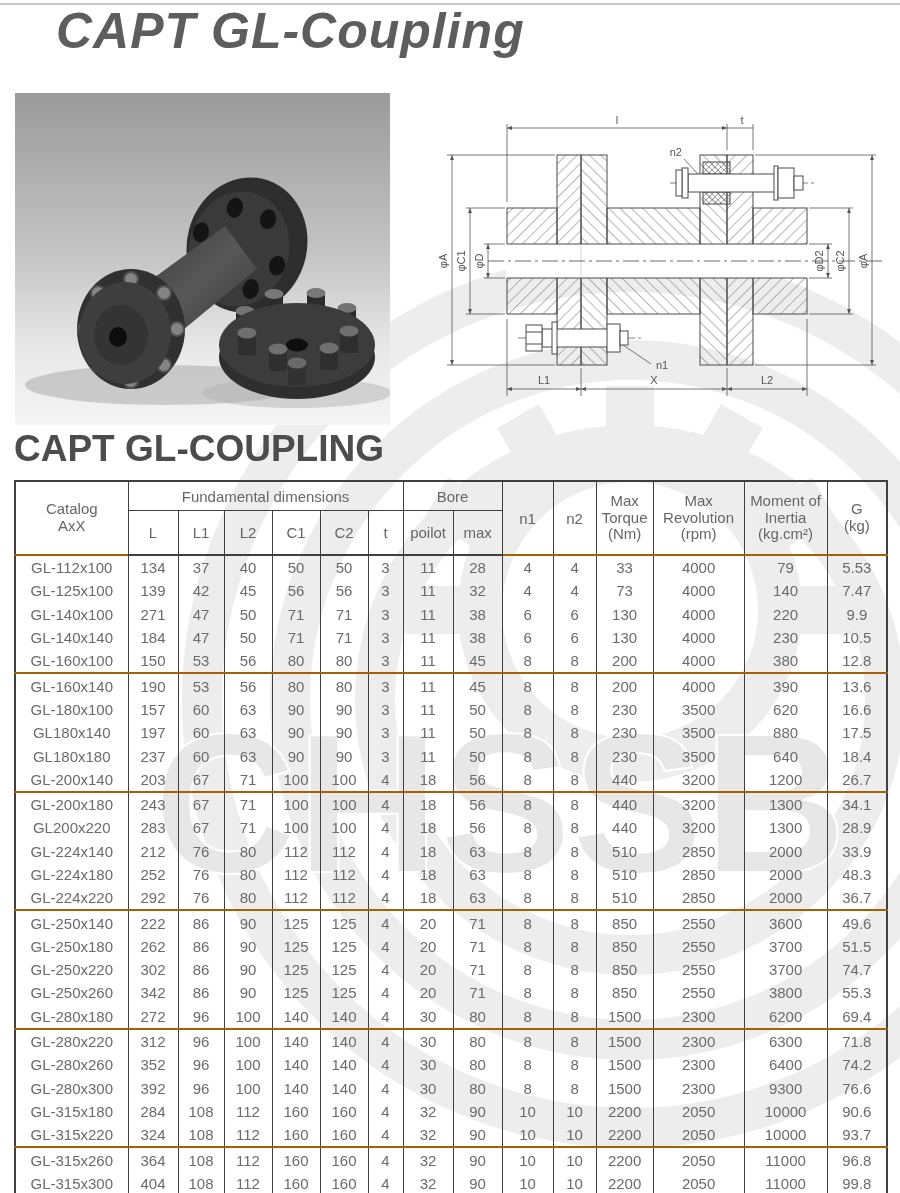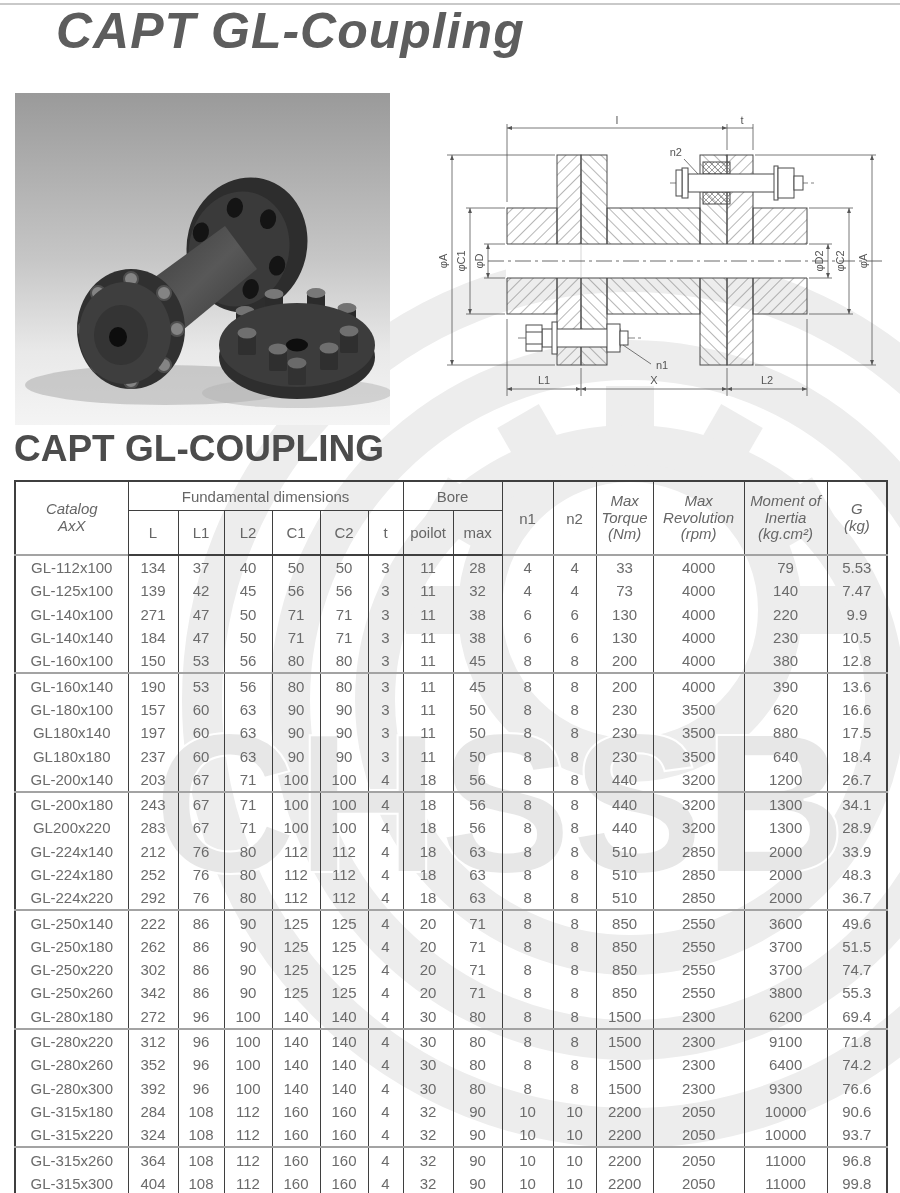--- a/index.html
+++ b/index.html
@@ -18,22 +18,22 @@
              border:2px solid #3f3f3f;color:#6b6b6b;}
   table.spec th{border:1px solid #3f3f3f;font-weight:normal;font-size:15px;color:#666666;
                 padding:0 1px;text-align:center;vertical-align:middle;}
   table.spec thead tr.hrow1 th{height:28px;}
   table.spec thead tr.hrow2 th{height:43px;}
   table.spec thead tr:last-child th{border-bottom:2px solid #3f3f3f;}
   table.spec td{border-left:1px solid #3f3f3f;border-right:1px solid #3f3f3f;
                 border-top:none;border-bottom:none;
                 text-align:center;vertical-align:middle;font-size:15px;height:23.3px;
                 padding:0;overflow:hidden;white-space:nowrap;}
-  table.spec tbody.group{border-top:2px solid #a3a3a3;}
-  .pre{white-space:pre-line;line-height:1.12;font-style:italic;}
+  table.spec tbody.group{border-top:2px solid #a16207;}
+  .pre{white-space:pre-line;line-height:1.12;}
   svg text{font-family:"Liberation Sans",sans-serif;}
 </style>
 </head>
 <body>
 
 <div class="page">
 
   <svg class="watermark" width="900" height="1193" viewBox="0 0 900 1193">
     <g>
       <g fill="#ededed">
@@ -656,21 +656,21 @@
           <td>100</td>
           <td>140</td>
           <td>140</td>
           <td>4</td>
           <td>30</td>
           <td>80</td>
           <td>8</td>
           <td>8</td>
           <td>1500</td>
           <td>2300</td>
-          <td>9100</td>
+          <td>6300</td>
           <td>71.8</td>
         </tr>
         <tr>
           <td>GL-280x260</td>
           <td>352</td>
           <td>96</td>
           <td>100</td>
           <td>140</td>
           <td>140</td>
           <td>4</td>

